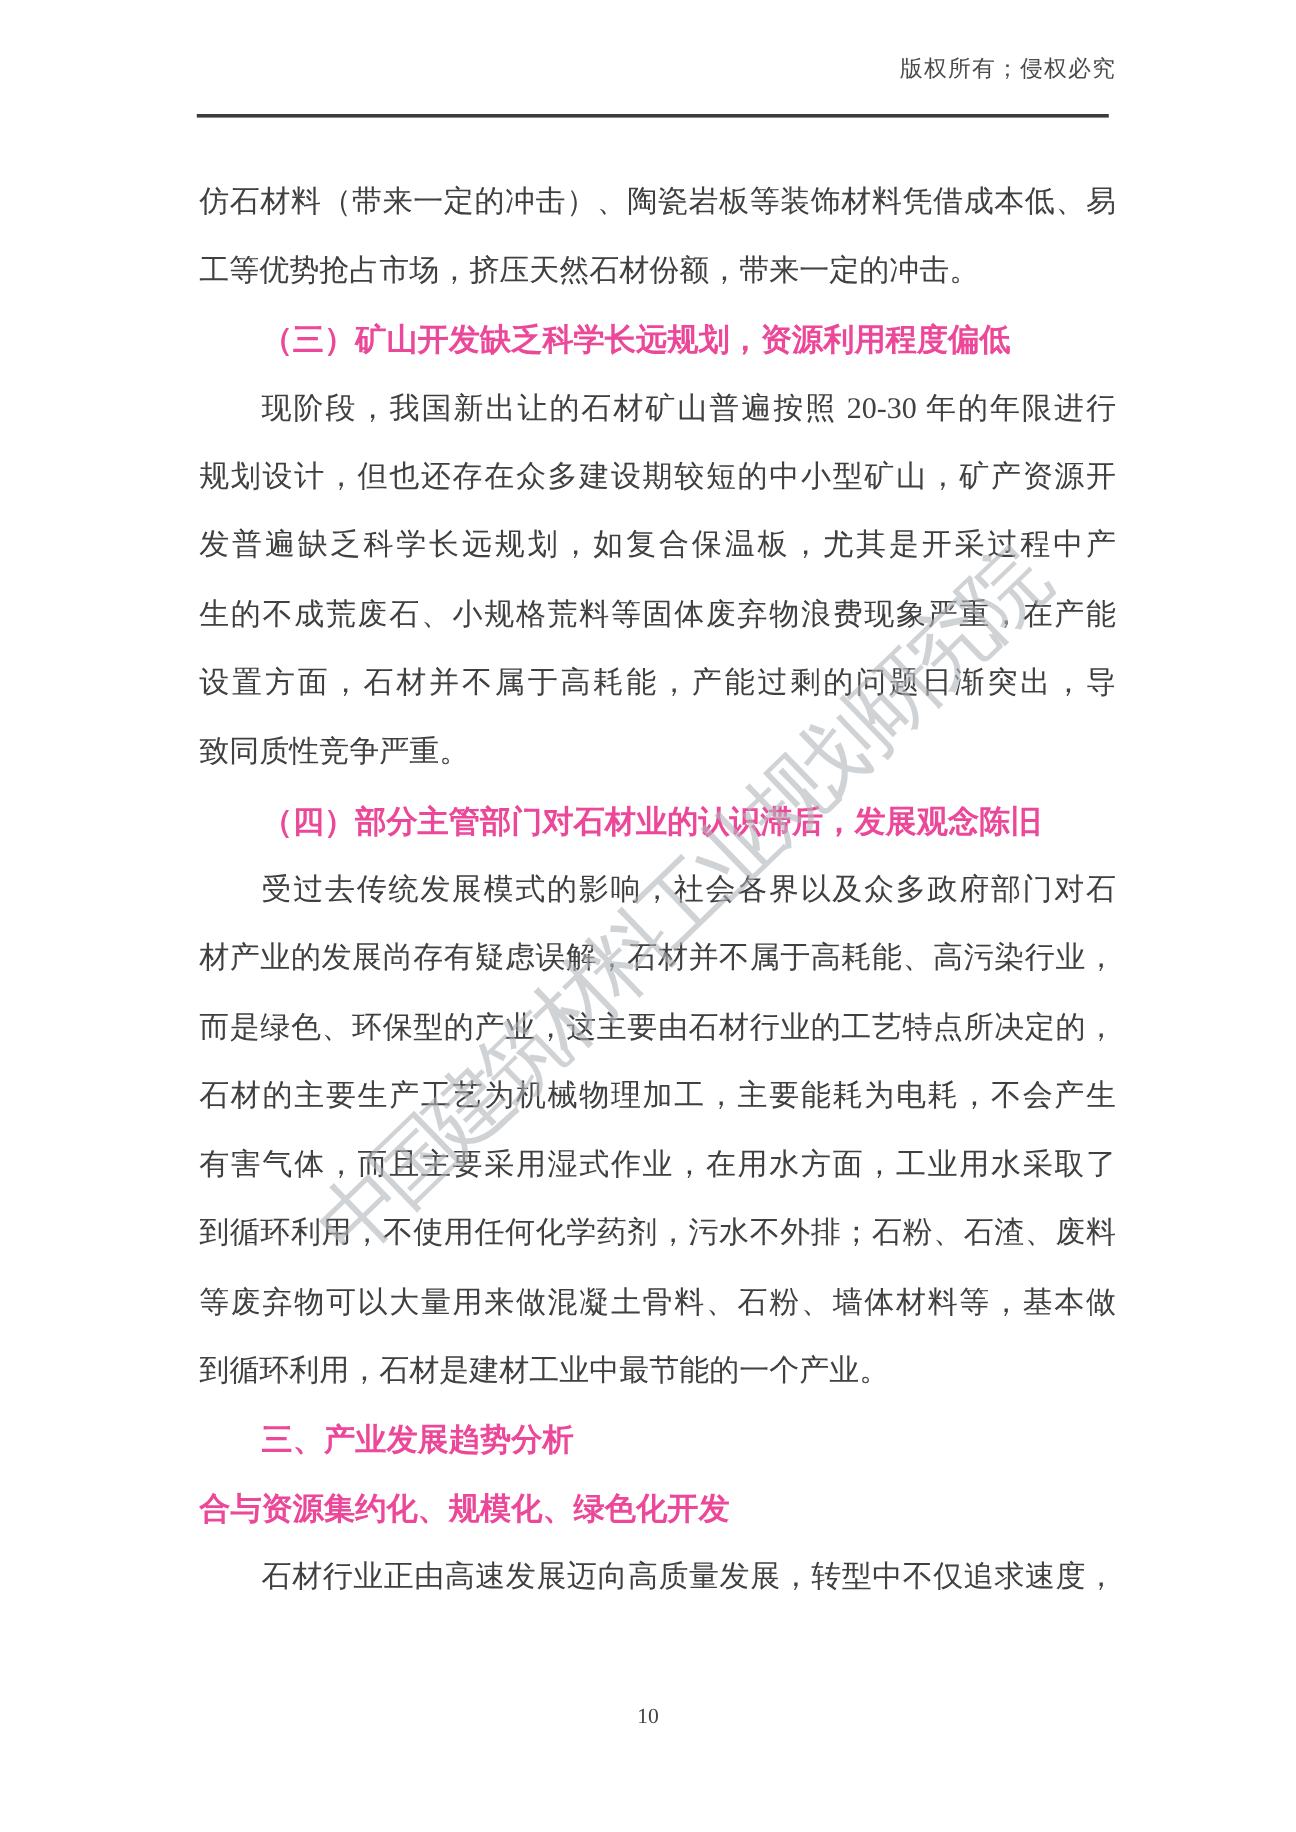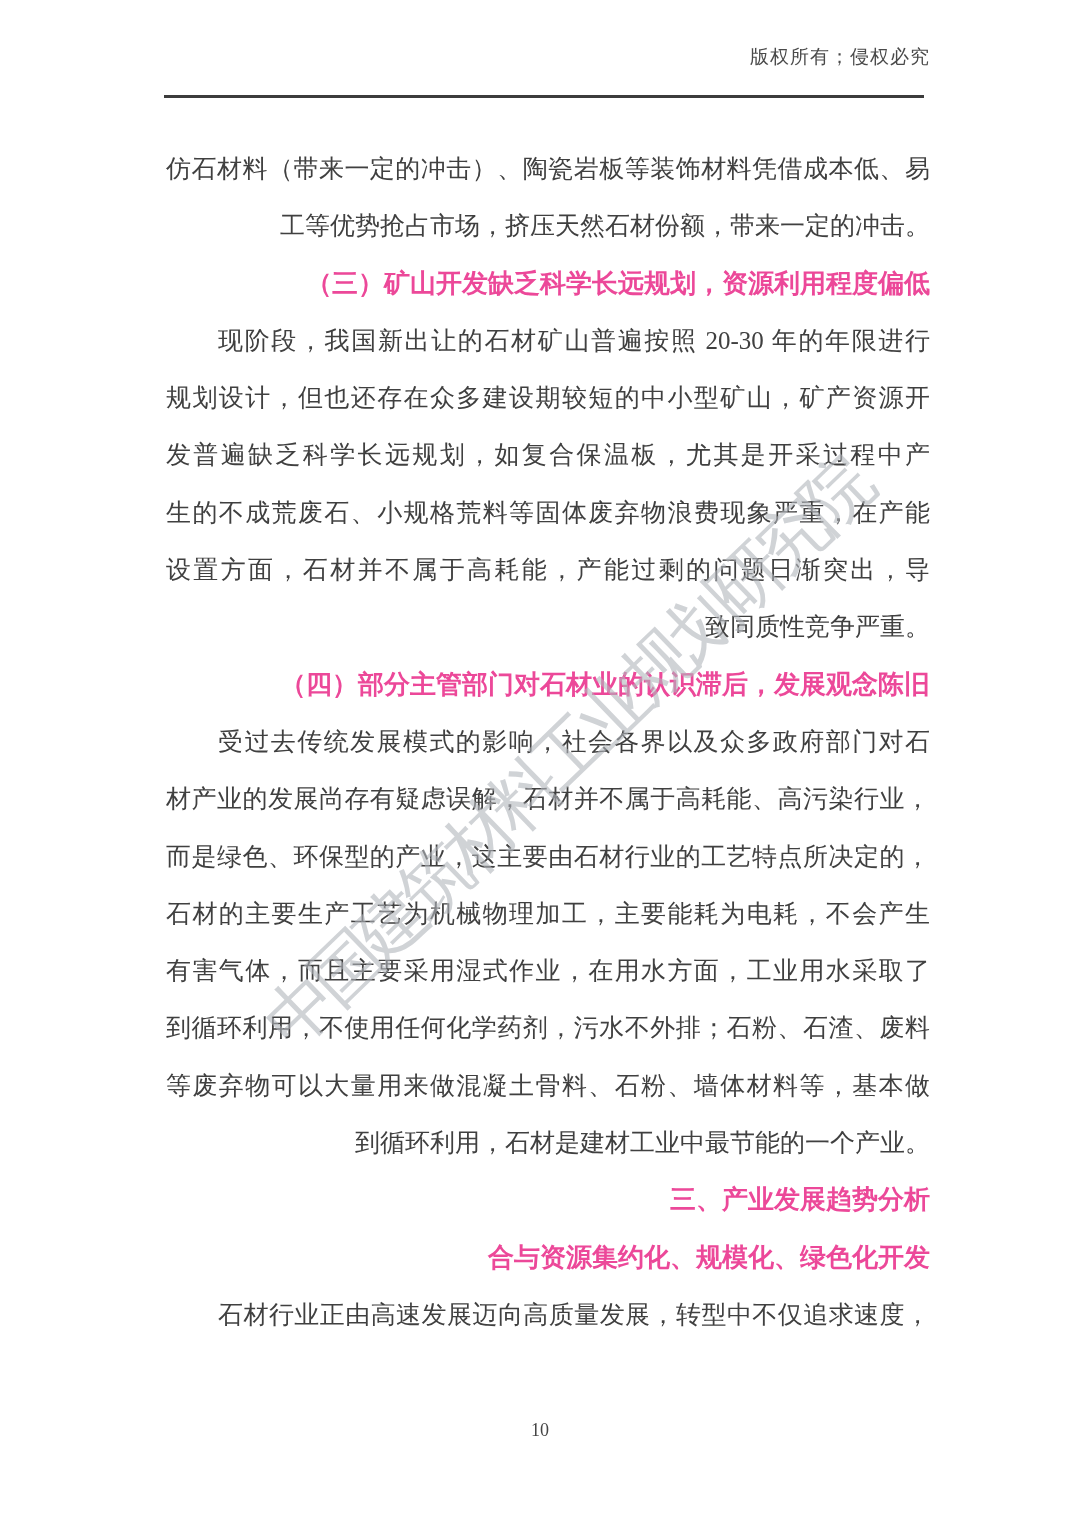--- a/index.html
+++ b/index.html
@@ -32,21 +32,20 @@
     position: absolute;
     top: 140px;
     left: 166px;
     width: 764px;
     z-index: 1;
   }
   .line {
     height: 57.3px;
     line-height: 57.3px;
     overflow: hidden;
-    text-align: right;
   }
   .line.body {
     font-family: "Liberation Serif", "DejaVu Serif", serif;
     font-size: 25px;
     color: #404040;
   }
   .line.heading {
     font-family: "Liberation Sans", "DejaVu Sans", sans-serif;
     font-weight: bold;
     font-size: 26px;

